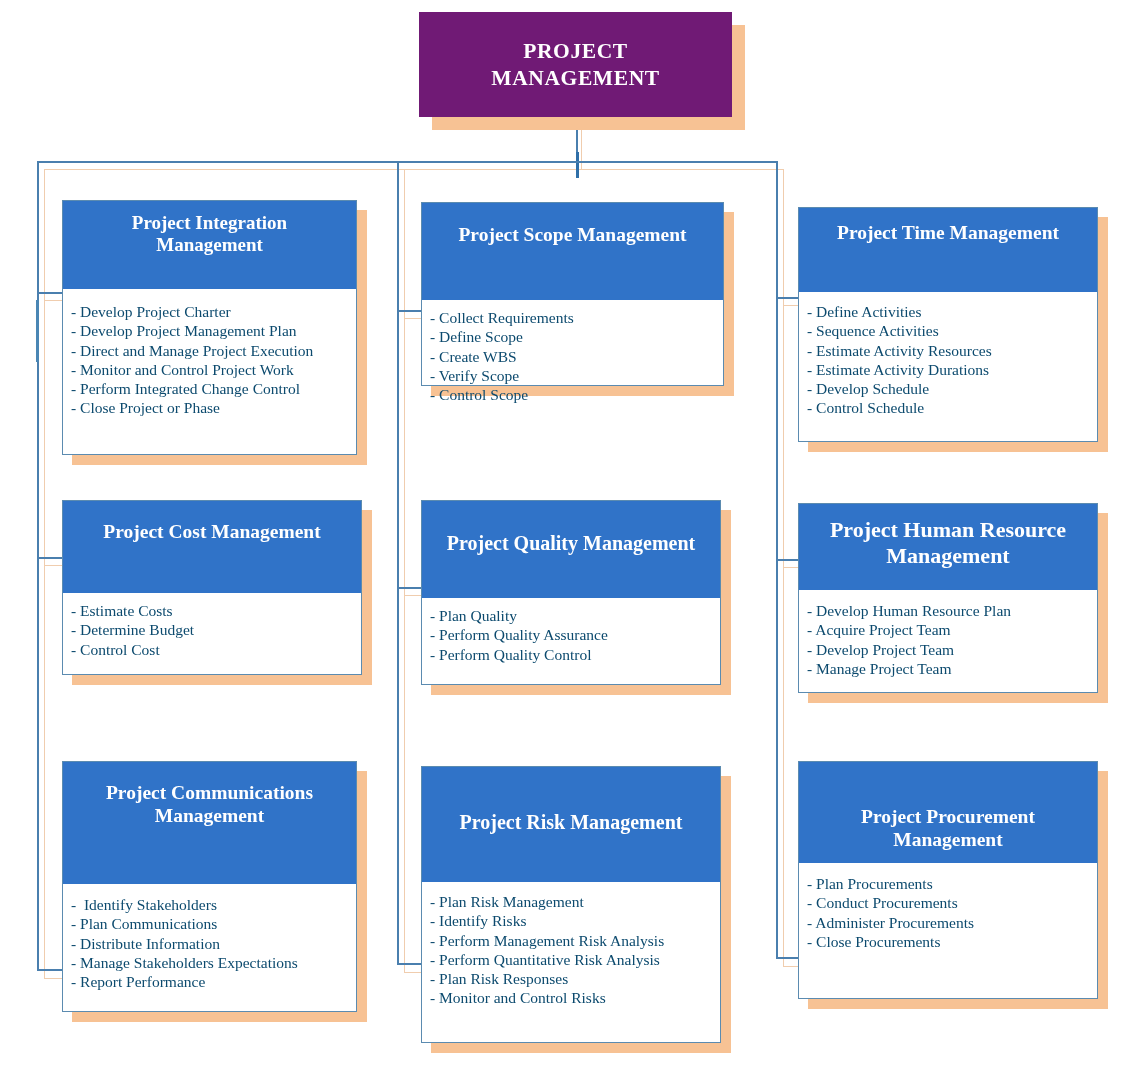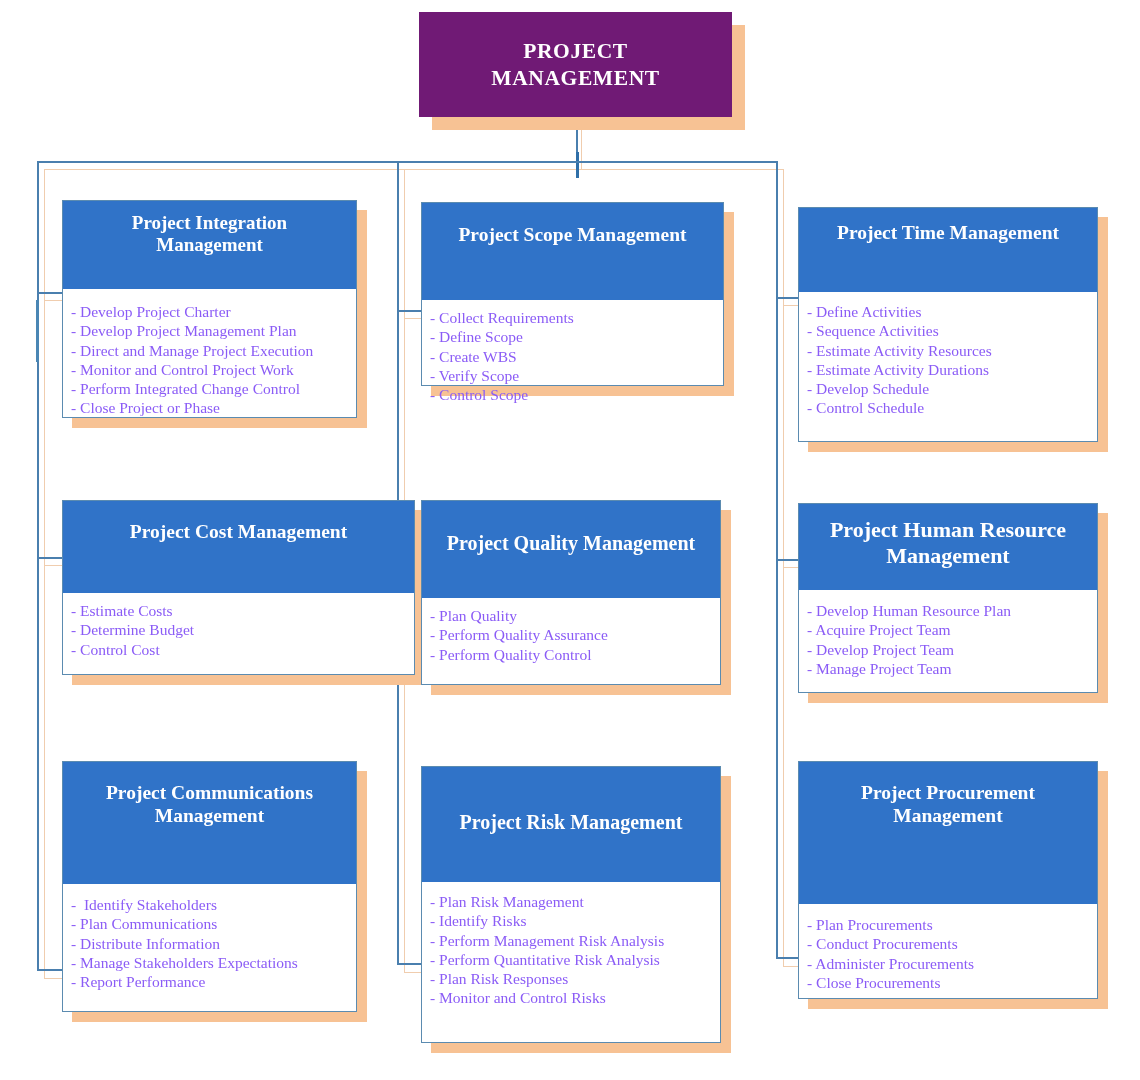--- a/index.html
+++ b/index.html
@@ -21,21 +21,21 @@
   .node{position:absolute;}
   .node .shadow{position:absolute;left:10px;top:10px;right:-10px;bottom:-10px;
                 background:#f7c294;}
   .node .frame{position:absolute;left:0;top:0;right:0;bottom:0;
                background:#ffffff;border:1.3px solid #5b8bb0;
                box-sizing:border-box;display:flex;flex-direction:column;}
   .node .hdr{background:#3073c8;color:#ffffff;font-weight:bold;
              text-align:center;line-height:1.16;
              box-sizing:border-box;flex:0 0 auto;}
   .node .body{flex:1 1 auto;padding:9px 0 6px 8px;box-sizing:border-box;}
-  .node .body .it{font-size:15.5px;color:#8b5cf6;line-height:1.245;
+  .node .body .it{font-size:15.5px;color:#0c4a6e;line-height:1.245;
                   white-space:pre;font-family:Liberation Serif, serif;}
 
   
   #root-node{left:419px;top:12px;width:313px;height:105px;}
   #root-node .shadow{left:13px;top:13px;right:-13px;bottom:-13px;}
   #root-node .frame{background:#701a75;border:none;display:flex;
                     align-items:center;justify-content:center;}
   #root-node .rtitle{color:#fff;font-weight:bold;font-size:21.5px;
                      letter-spacing:.6px;text-align:center;line-height:1.22;}
 </style>
@@ -92,21 +92,21 @@
   <div class="node" id="root-node">
     <div class="shadow"></div>
     <div class="frame">
       <div class="rtitle">
         <div>PROJECT</div>
         <div>MANAGEMENT</div>
       </div>
     </div>
   </div>
 
-  <div class="node" style="left:62px;top:200px;width:295px;height:218px;border-radius:30px;">
+  <div class="node" style="left:62px;top:200px;width:295px;height:255px;border-radius:30px;">
     <div class="shadow"></div>
     <div class="frame">
       <div class="hdr" style="height:88px;font-size:19px;padding-top:11px;">
         <div>Project Integration</div>
         <div>Management</div>
       </div>
       <div class="body" style="padding-top:13px;">
         <div class="it">- Develop Project Charter</div>
         <div class="it">- Develop Project Management Plan</div>
         <div class="it">- Direct and Manage Project Execution</div>
@@ -143,21 +143,21 @@
         <div class="it">- Define Activities</div>
         <div class="it">- Sequence Activities</div>
         <div class="it">- Estimate Activity Resources</div>
         <div class="it">- Estimate Activity Durations</div>
         <div class="it">- Develop Schedule</div>
         <div class="it">- Control Schedule</div>
       </div>
     </div>
   </div>
 
-  <div class="node" style="left:62px;top:500px;width:353px;height:175px;">
+  <div class="node" style="left:62px;top:500px;width:300px;height:175px;">
     <div class="shadow"></div>
     <div class="frame">
       <div class="hdr" style="height:92px;font-size:19.5px;padding-top:20px;">
         <div>Project Cost Management</div>
       </div>
       <div class="body" style="padding-top:8px;">
         <div class="it">- Estimate Costs</div>
         <div class="it">- Determine Budget</div>
         <div class="it">- Control Cost</div>
       </div>
@@ -224,21 +224,21 @@
         <div class="it">- Perform Quantitative Risk Analysis</div>
         <div class="it">- Plan Risk Responses</div>
         <div class="it">- Monitor and Control Risks</div>
       </div>
     </div>
   </div>
 
   <div class="node" style="left:798px;top:761px;width:300px;height:238px;">
     <div class="shadow"></div>
     <div class="frame">
-      <div class="hdr" style="height:142px;font-size:19.5px;padding-top:20px;">
+      <div class="hdr" style="height:101px;font-size:19.5px;padding-top:44px;">
         <div>Project Procurement</div>
         <div>Management</div>
       </div>
       <div class="body" style="padding-top:11px;">
         <div class="it">- Plan Procurements</div>
         <div class="it">- Conduct Procurements</div>
         <div class="it">- Administer Procurements</div>
         <div class="it">- Close Procurements</div>
       </div>
     </div>

